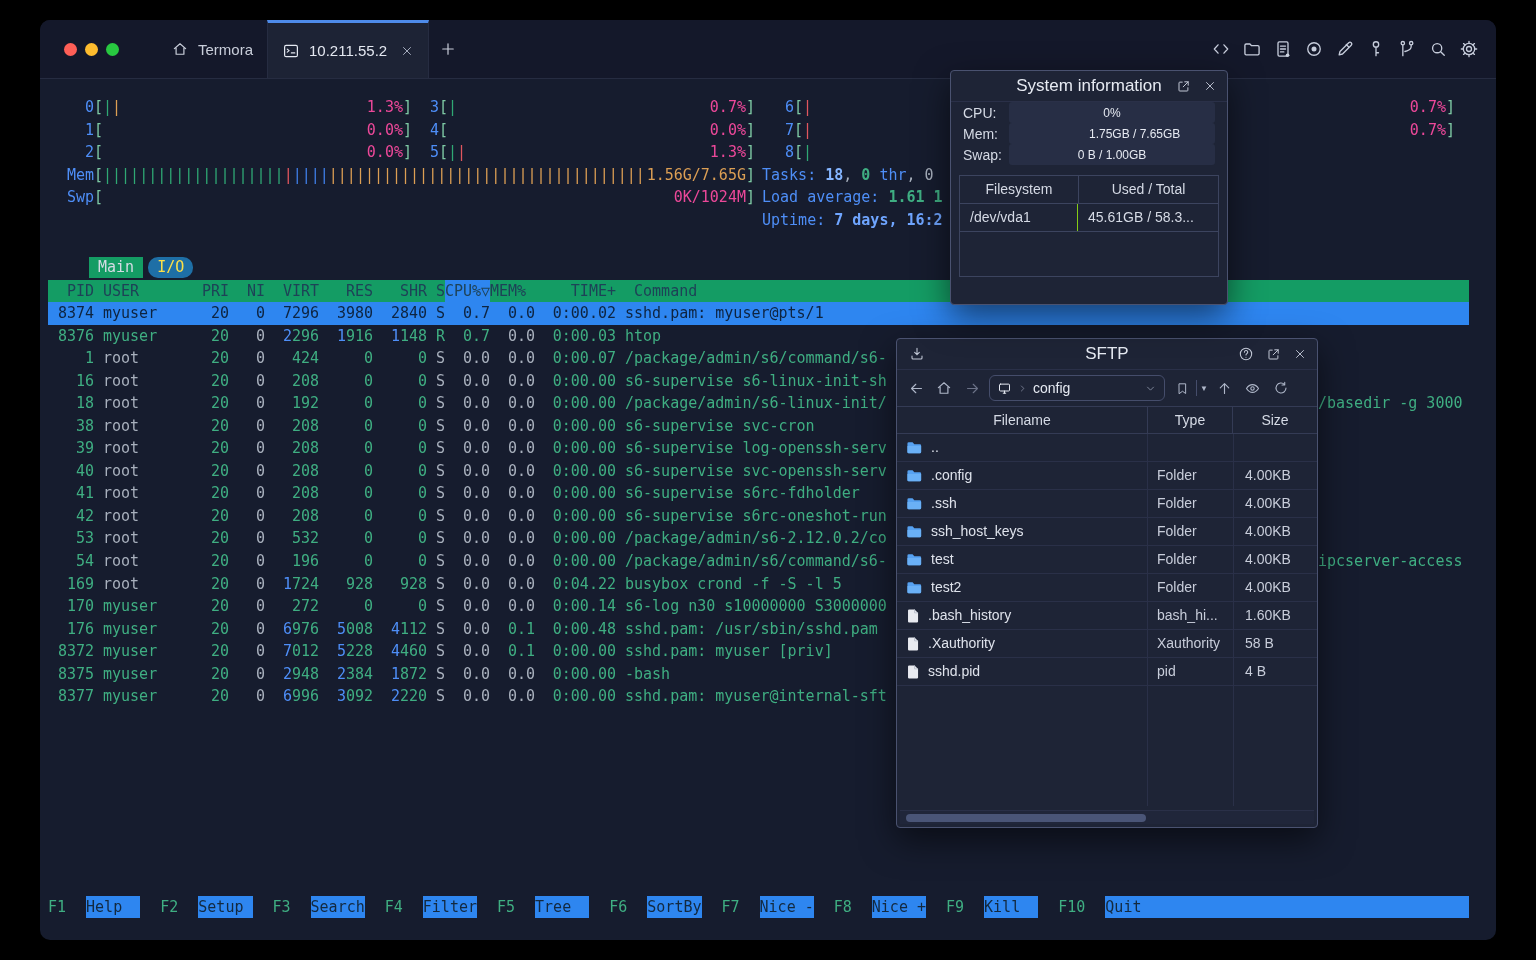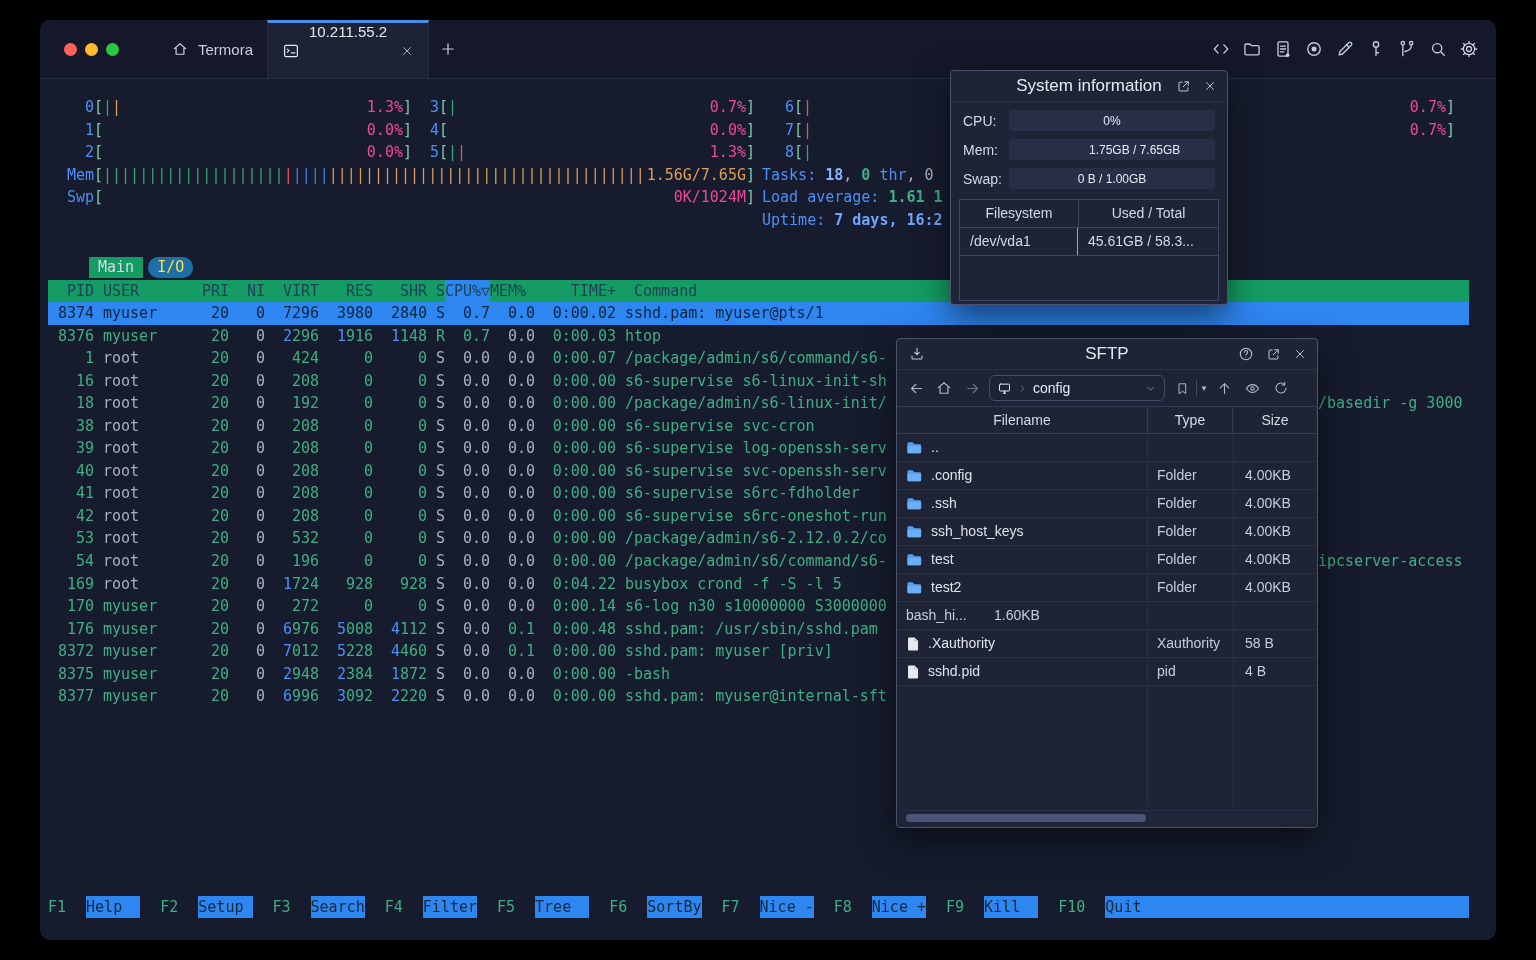--- a/index.html
+++ b/index.html
@@ -6,21 +6,21 @@
     font-family:"Liberation Sans",sans-serif;}
   .window{position:absolute;left:40px;top:20px;width:1456px;height:920px;background:#161C2E;
     border-radius:10px;overflow:hidden;box-shadow:0 18px 60px rgba(0,0,0,.65);}
   
   .titlebar{position:relative;height:58px;background:#14182A;border-bottom:1px solid #262C41;
     display:flex;align-items:center;}
   .lights{display:flex;gap:8px;padding-left:24px;}
   .light{width:13px;height:13px;border-radius:50%;}
   .l-red{background:#FF5F57}.l-yellow{background:#FEBC2E}.l-green{background:#28C840}
   .tab-home{display:flex;align-items:center;gap:9px;color:#C9CEDA;font-size:15px;margin-left:38px;padding:0 14px;height:100%;}
-  .tab-active{height:58px;box-sizing:border-box;display:flex;gap:9px;padding:0 14px;
+  .tab-active{height:58px;box-sizing:border-box;display:flex;align-items:center;gap:9px;padding:0 14px;
     background:#1D2335;border-top:3px solid #4E8BEA;border-left:1px solid #262C41;border-right:1px solid #262C41;
     color:#E4E8F1;font-size:15px;margin-left:0;}
   .tab-close{margin-left:4px;color:#AEB6C8;display:flex;}
   .tab-plus{margin-left:10px;color:#C9CEDA;display:flex;}
   .tb-icons{position:absolute;right:16px;top:0;height:58px;display:flex;align-items:center;gap:9px;color:#C6CCDB;}
   .tbi{width:22px;height:22px;display:flex;align-items:center;justify-content:center;position:relative;}
   .ic{display:inline-flex;align-items:center;justify-content:center;}
   .ic svg{display:block;}
   
   .terminal{position:absolute;left:0;top:58px;right:0;bottom:0;font-family:"DejaVu Sans Mono",monospace;
@@ -68,21 +68,21 @@
   .fchip{background:#2E86F0;color:#13293F;}
   .fchip.last{flex:1;}
   
   .panel{position:absolute;background:#1E2436;border:1px solid #4A5270;border-radius:4px;
     box-shadow:0 12px 34px rgba(0,0,0,.55);box-sizing:border-box;color:#D5DAE5;}
   .p-title{height:30px;display:flex;align-items:center;justify-content:center;font-size:17px;
     color:#E6EAF2;position:relative;border-bottom:1px solid #2A3048;}
   .p-title .pt-right{position:absolute;right:10px;display:flex;gap:12px;align-items:center;color:#C2C8D6;}
   .p-title .pt-left{position:absolute;left:12px;display:flex;color:#C2C8D6;}
   .sysinfo{left:910px;top:50px;width:278px;height:235px;z-index:30;}
-  .si-row{display:flex;align-items:center;padding:0 12px;margin-top:8px;font-size:14px;}
+  .si-row{display:flex;align-items:center;padding:0 12px;font-size:14px;}
   .si-lab{width:46px;color:#D5DAE5;}
   .si-bar{flex:1;height:21px;background:#272E45;border-radius:3px;position:relative;overflow:hidden;
     display:flex;align-items:center;justify-content:center;font-size:12px;color:#E6EAF2;}
   .si-fill{position:absolute;left:0;top:0;bottom:0;background:#4E70B9;}
   .si-bar span{position:relative;z-index:2;}
   .si-table{margin:10px 8px 0;border:1px solid #3C445F;height:100px;position:relative;font-size:14px;}
   .si-th{display:flex;height:27px;line-height:27px;border-bottom:1px solid #3C445F;text-align:center;}
   .si-th div:first-child{width:118px;border-right:1px solid #3C445F;}
   .si-th div:last-child{flex:1;}
   .si-tr{display:flex;height:27px;line-height:27px;border-bottom:1px solid #3C445F;}
@@ -477,44 +477,53 @@
                 <path d="M1.5 4A1.5 1.5 0 0 1 3 2.5h4.3l2 2.2h6.2A1.5 1.5 0 0 1 17 6.2v7.3a1.5 1.5 0 0 1-1.5 1.5H3A1.5 1.5 0 0 1 1.5 13.5z" fill="#56A1F1"></path>
                 <path d="M1.5 6.8h15.5v6.7a1.5 1.5 0 0 1-1.5 1.5H3a1.5 1.5 0 0 1-1.5-1.5z" fill="#6AB0F6"></path>
               </svg>
             </span>
             <span>test2</span>
           </div>
           <div class="sf-type">Folder</div>
           <div class="sf-size">4.00KB</div>
         </div>
         <div class="sf-row">
-          <div class="sf-type">bash_hi...</div>
-          <div class="sf-size">1.60KB</div>
-        </div>
-        <div class="sf-row">
           <div class="sf-name">
             <span class="ic">
               <svg width="14" height="16" viewBox="0 0 18 20">
                 <path d="M4 1.5h7L15.5 6V17a1.4 1.4 0 0 1-1.4 1.4H4A1.4 1.4 0 0 1 2.6 17V2.9A1.4 1.4 0 0 1 4 1.5z" fill="#E8EAF0"></path>
                 <path d="M11 1.5V6h4.5" fill="none" stroke="#B7BCC9" stroke-width="1.1"></path>
               </svg>
             </span>
-            <span>.Xauthority</span>
-          </div>
-          <div class="sf-type">Xauthority</div>
-          <div class="sf-size">58 B</div>
+            <span>.bash_history</span>
+          </div>
+          <div class="sf-type">bash_hi...</div>
+          <div class="sf-size">1.60KB</div>
         </div>
         <div class="sf-row">
           <div class="sf-name">
             <span class="ic">
               <svg width="14" height="16" viewBox="0 0 18 20">
                 <path d="M4 1.5h7L15.5 6V17a1.4 1.4 0 0 1-1.4 1.4H4A1.4 1.4 0 0 1 2.6 17V2.9A1.4 1.4 0 0 1 4 1.5z" fill="#E8EAF0"></path>
                 <path d="M11 1.5V6h4.5" fill="none" stroke="#B7BCC9" stroke-width="1.1"></path>
               </svg>
             </span>
+            <span>.Xauthority</span>
+          </div>
+          <div class="sf-type">Xauthority</div>
+          <div class="sf-size">58 B</div>
+        </div>
+        <div class="sf-row">
+          <div class="sf-name">
+            <span class="ic">
+              <svg width="14" height="16" viewBox="0 0 18 20">
+                <path d="M4 1.5h7L15.5 6V17a1.4 1.4 0 0 1-1.4 1.4H4A1.4 1.4 0 0 1 2.6 17V2.9A1.4 1.4 0 0 1 4 1.5z" fill="#E8EAF0"></path>
+                <path d="M11 1.5V6h4.5" fill="none" stroke="#B7BCC9" stroke-width="1.1"></path>
+              </svg>
+            </span>
             <span>sshd.pid</span>
           </div>
           <div class="sf-type">pid</div>
           <div class="sf-size">4 B</div>
         </div>
       </div>
     <div class="sf-scroll">
       <div class="sf-thumb"></div>
     </div>
   </div>

